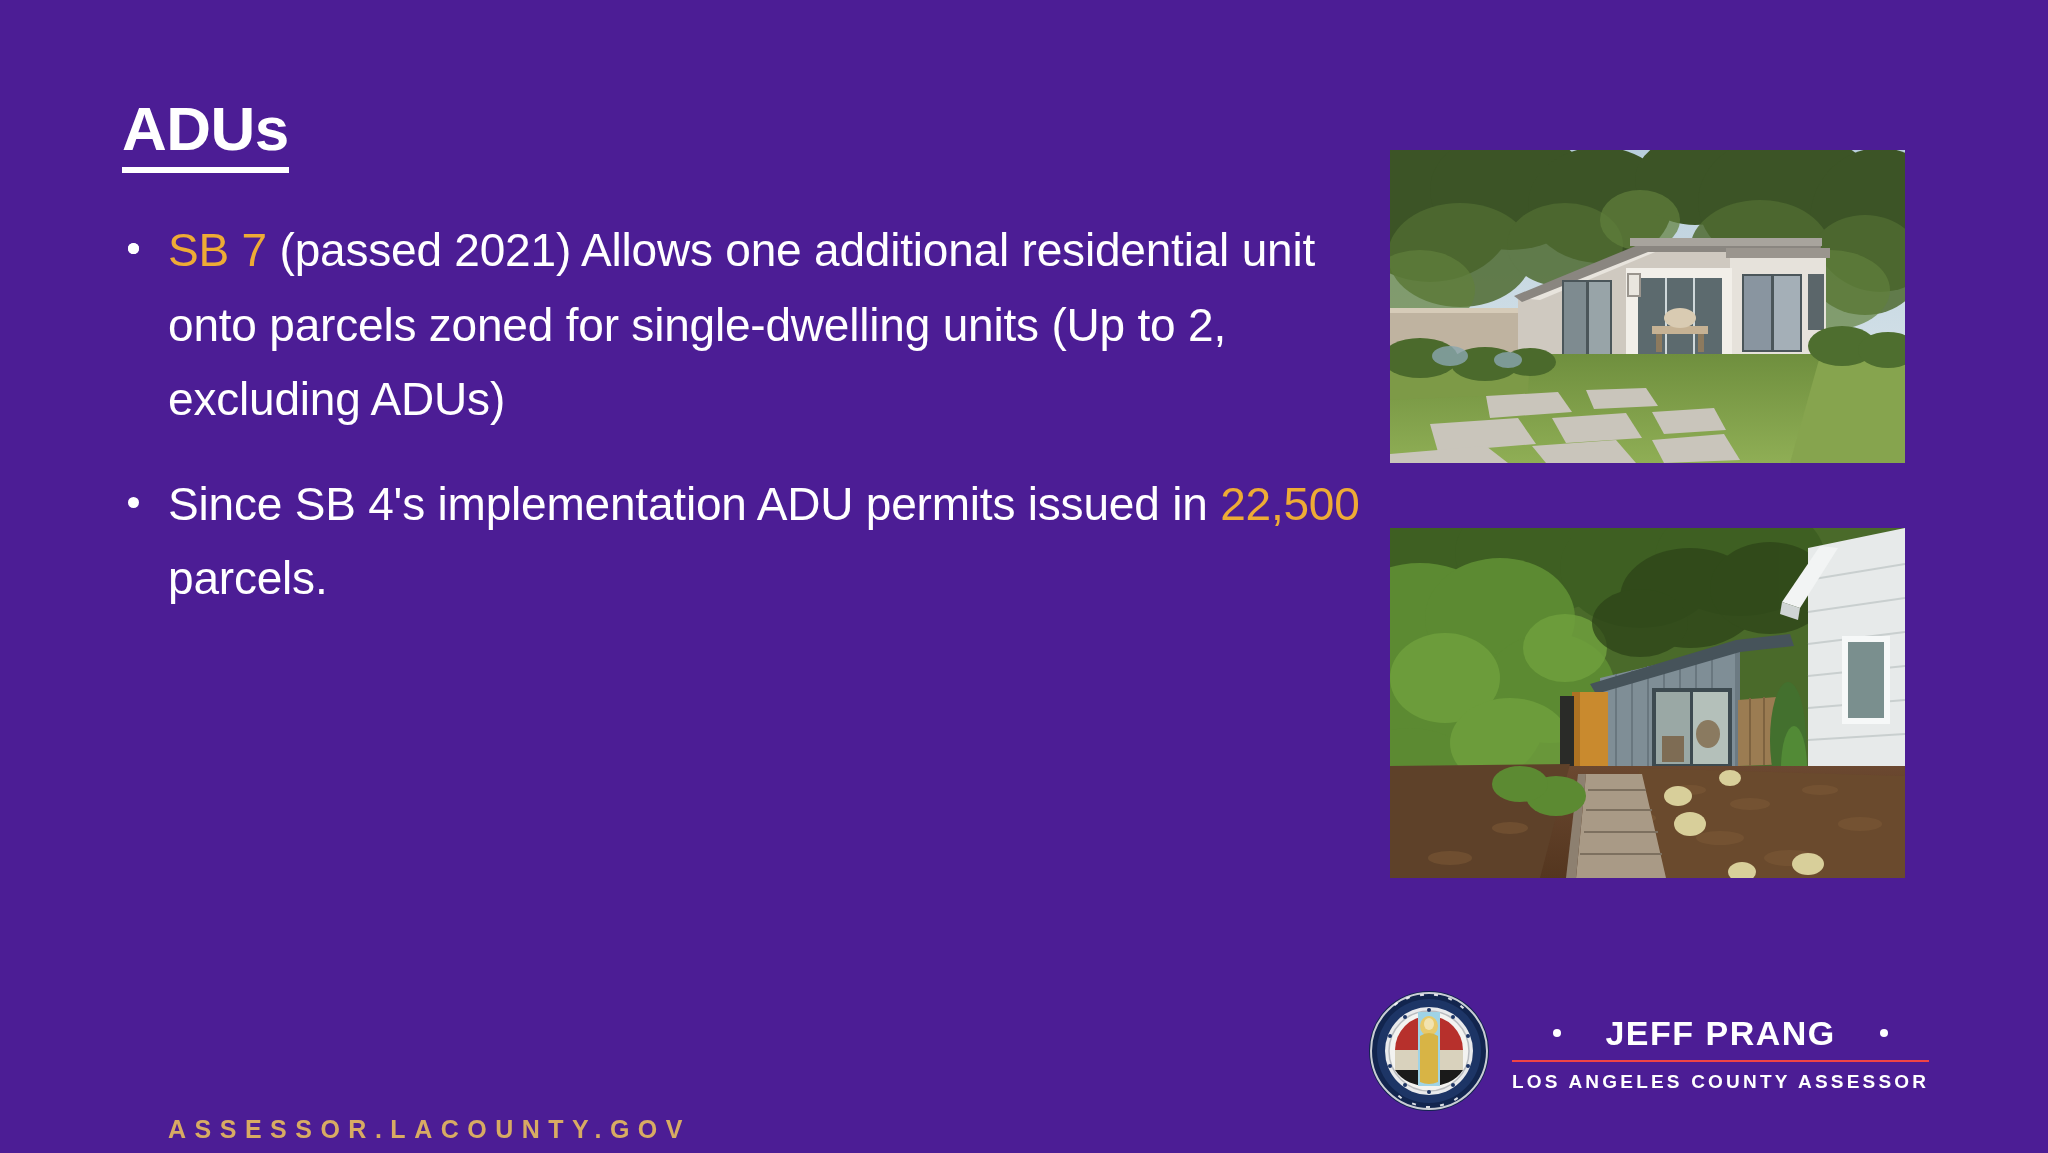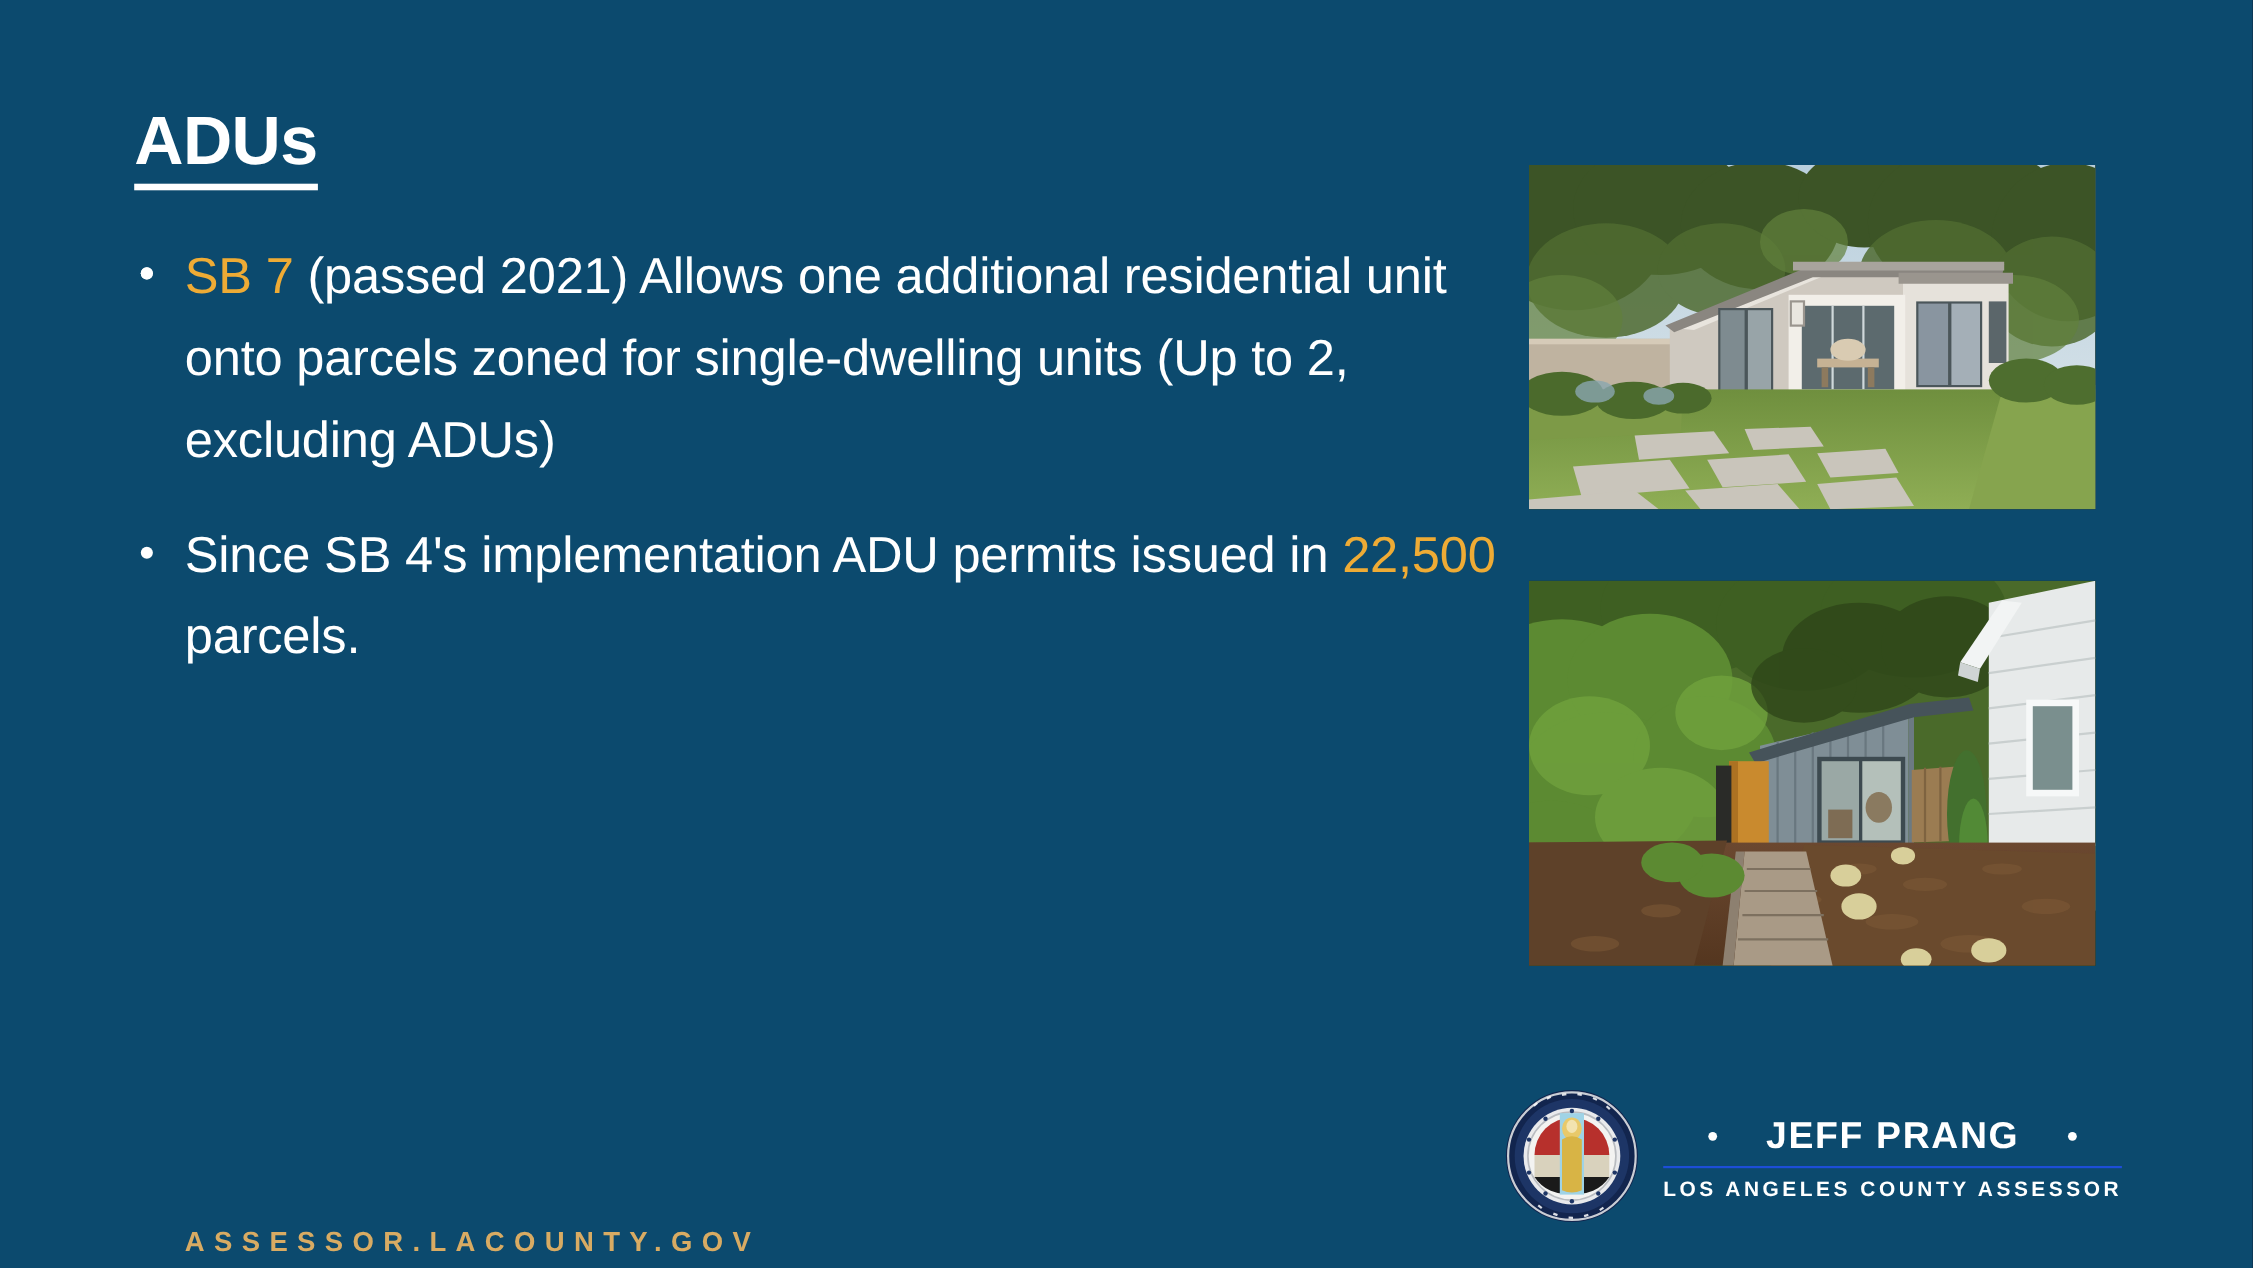--- a/index.html
+++ b/index.html
@@ -8,21 +8,21 @@
     padding: 0;
     background: #0f1830;
   }
   body {
     font-family: "Liberation Sans", sans-serif;
   }
   .slide {
     position: relative;
     width: 2048px;
     height: 1153px;
-    background: #0c4a6e;
+    background: #4c1d95;
     overflow: hidden;
   }
 
   
   .content {
     position: absolute;
     left: 110px;
     top: 96px;
     width: 1250px;
   }
@@ -115,21 +115,21 @@
   }
   .logo-name-row {
     display: flex;
     align-items: center;
     justify-content: center;
     color: #ffffff;
     font-size: 34px;
     font-weight: bold;
     letter-spacing: 1.5px;
     padding-bottom: 7px;
-    border-bottom: 2px solid #1d4ed8;
+    border-bottom: 2px solid #ef4444;
   }
   .logo-dot {
     width: 8px;
     height: 8px;
     border-radius: 50%;
     background: #ffffff;
     flex: 0 0 8px;
   }
   .logo-dot.left { margin-right: 44px; }
   .logo-dot.right { margin-left: 44px; }

